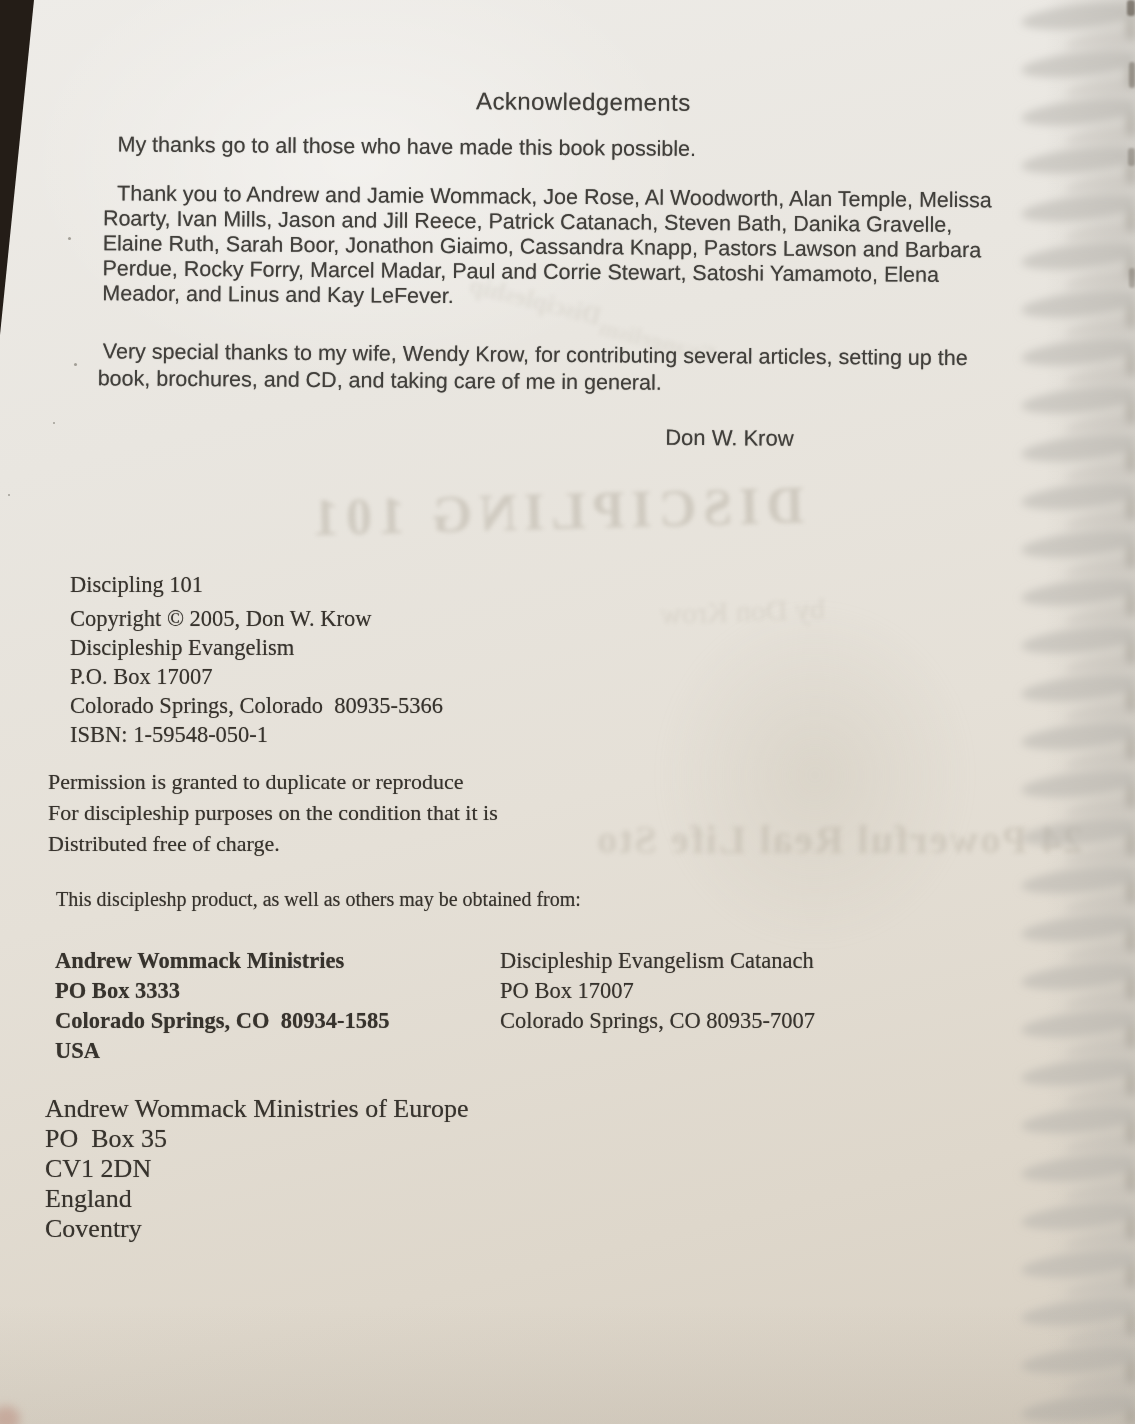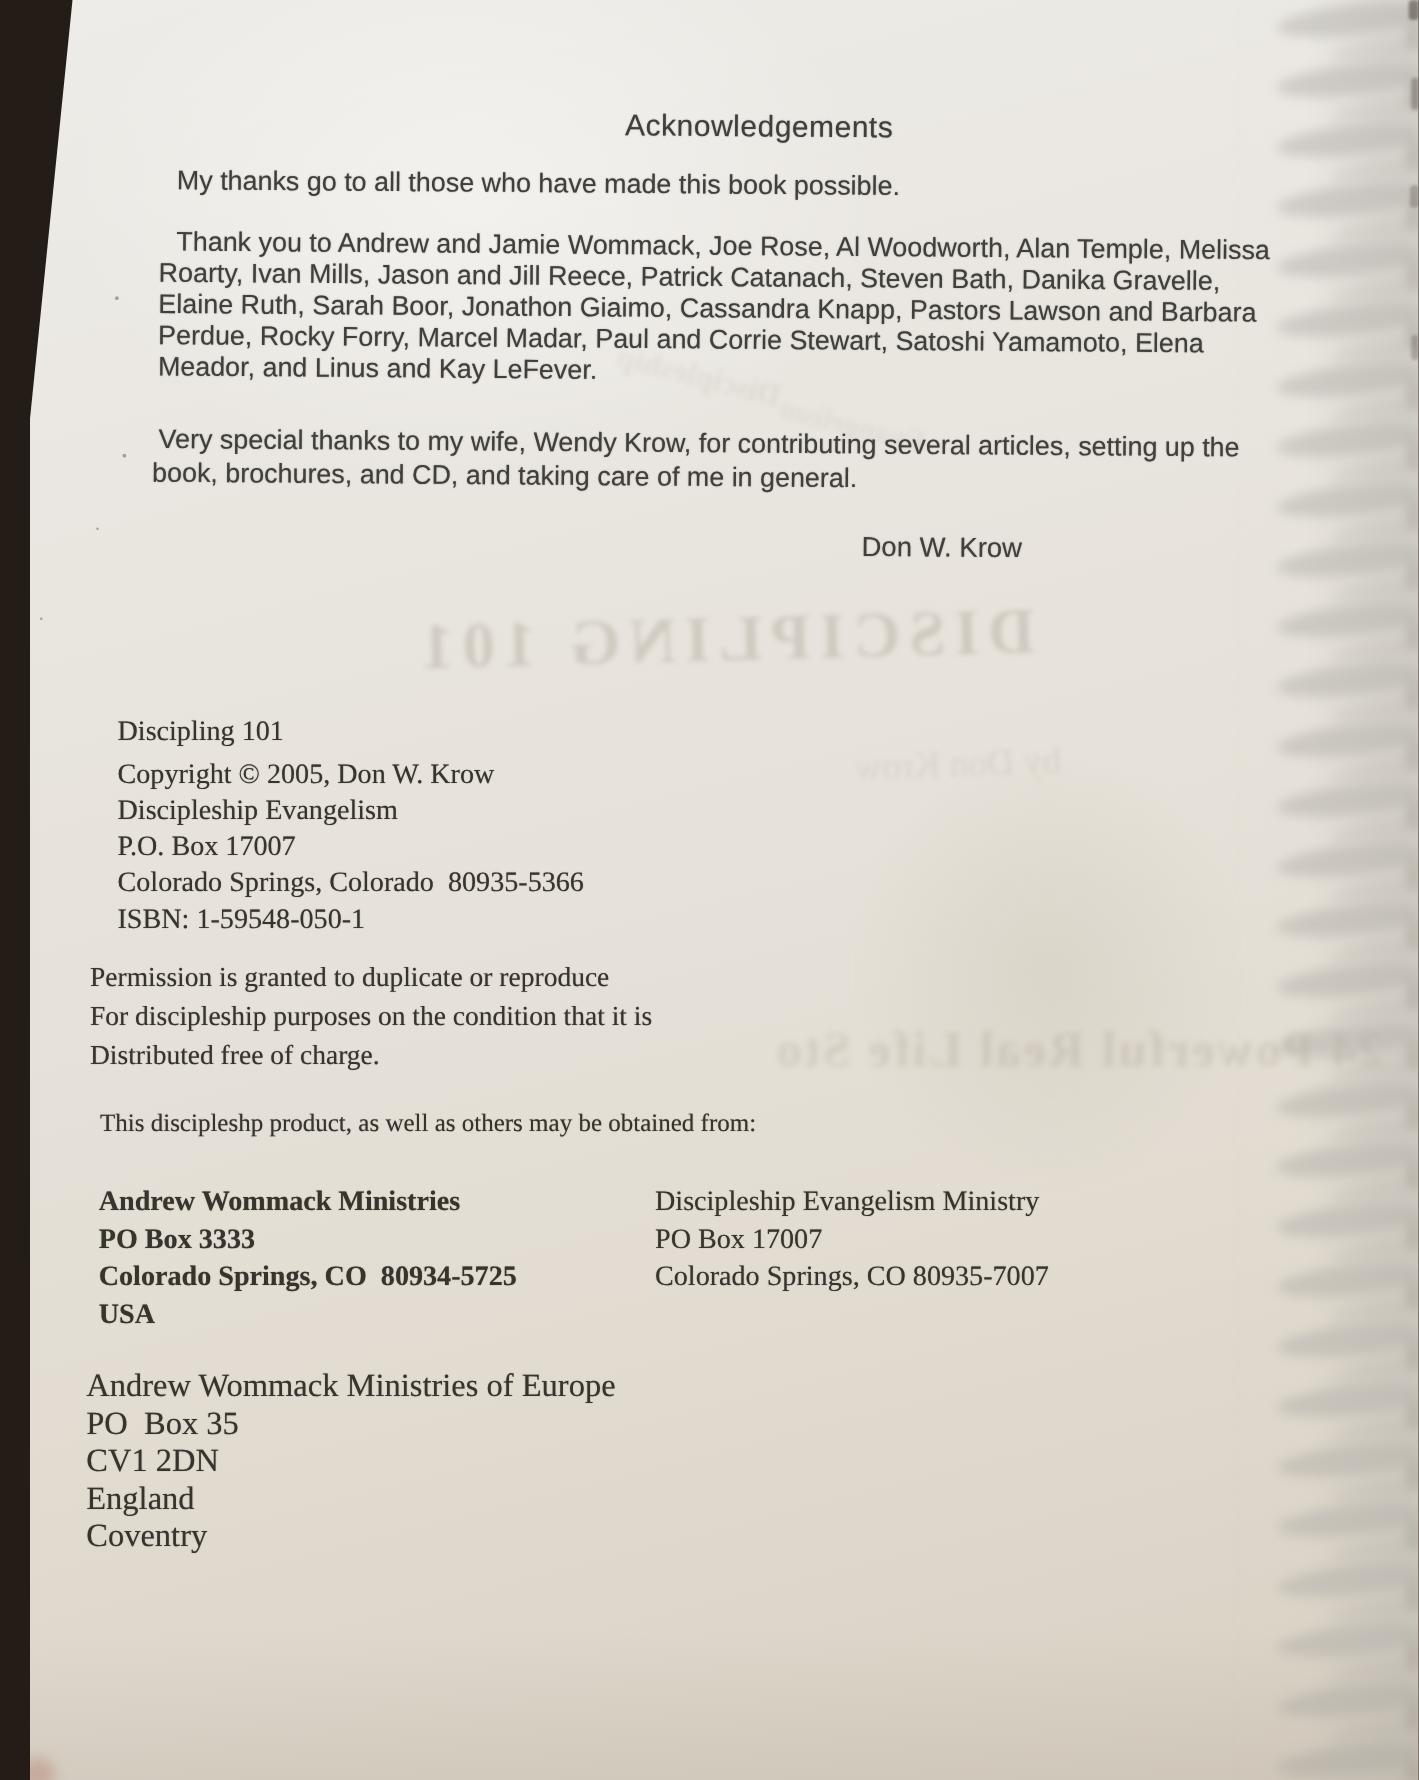--- a/index.html
+++ b/index.html
@@ -1,21 +1,21 @@
 <!DOCTYPE html>
 <html><head>
 <meta charset="utf-8">
 <style>
   html,body{margin:0;padding:0;}
   body{
     width:1135px;height:1424px;overflow:hidden;position:relative;
     background:#241d17;
     font-family:"Liberation Sans", sans-serif;
   }
-  .scene{position:absolute;inset:0;margin-left:24px;}
+  .scene{position:absolute;inset:0;}
   
   .page{
     position:absolute;inset:0;
     clip-path:polygon(34px 0, 100% 0, 100% 100%, 0 100%, 0 335px);
     background:linear-gradient(166deg,#eeece8 0%,#e9e6e0 28%,#e5e0d7 55%,#ded7cb 82%,#d8d0c3 100%);
   }
   .sheen{
     position:absolute;left:-120px;top:-160px;width:950px;height:640px;
     background:radial-gradient(closest-side,rgba(255,255,255,.38),rgba(255,255,255,0) 70%);
     pointer-events:none;
@@ -124,25 +124,25 @@
       <div class="t">For discipleship purposes on the condition that it is</div>
       <div class="t">Distributed free of charge.</div>
     </section>
 
     <div class="serif obtain t">This discipleshp product, as well as others may be obtained from:</div>
 
     <div class="serif addresses">
       <div class="addr-us">
         <div class="t">Andrew Wommack Ministries</div>
         <div class="t">PO Box 3333</div>
-        <div class="t">Colorado Springs, CO  80934-5725</div>
+        <div class="t">Colorado Springs, CO  80934-1585</div>
         <div class="t">USA</div>
       </div>
       <div class="addr-dem">
-        <div class="t">Discipleship Evangelism Ministry</div>
+        <div class="t">Discipleship Evangelism Catanach</div>
         <div class="t">PO Box 17007</div>
         <div class="t">Colorado Springs, CO 80935-7007</div>
       </div>
     </div>
 
     <div class="serif addr-eu">
       <div class="t">Andrew Wommack Ministries of Europe</div>
       <div class="t">PO  Box 35</div>
       <div class="t">CV1 2DN</div>
       <div class="t">England</div>

